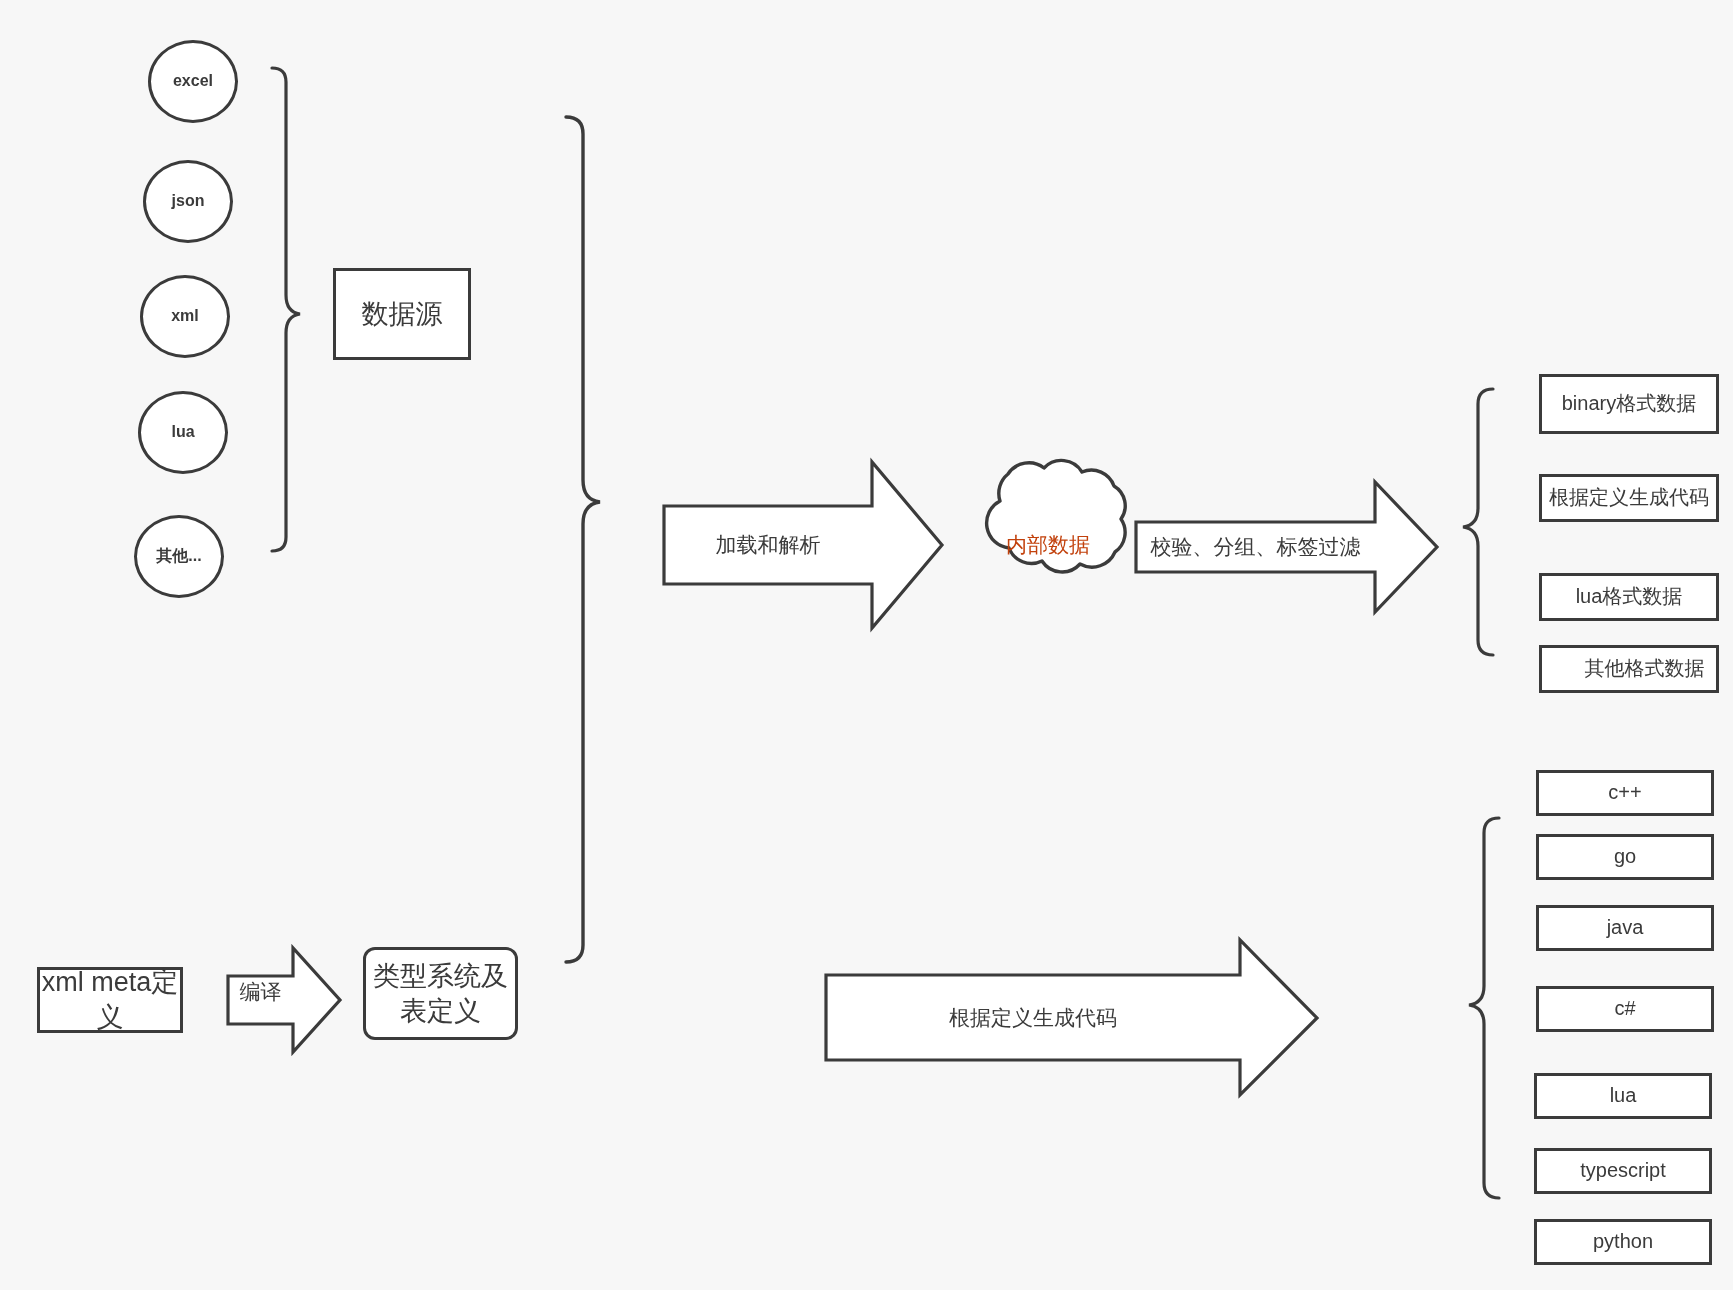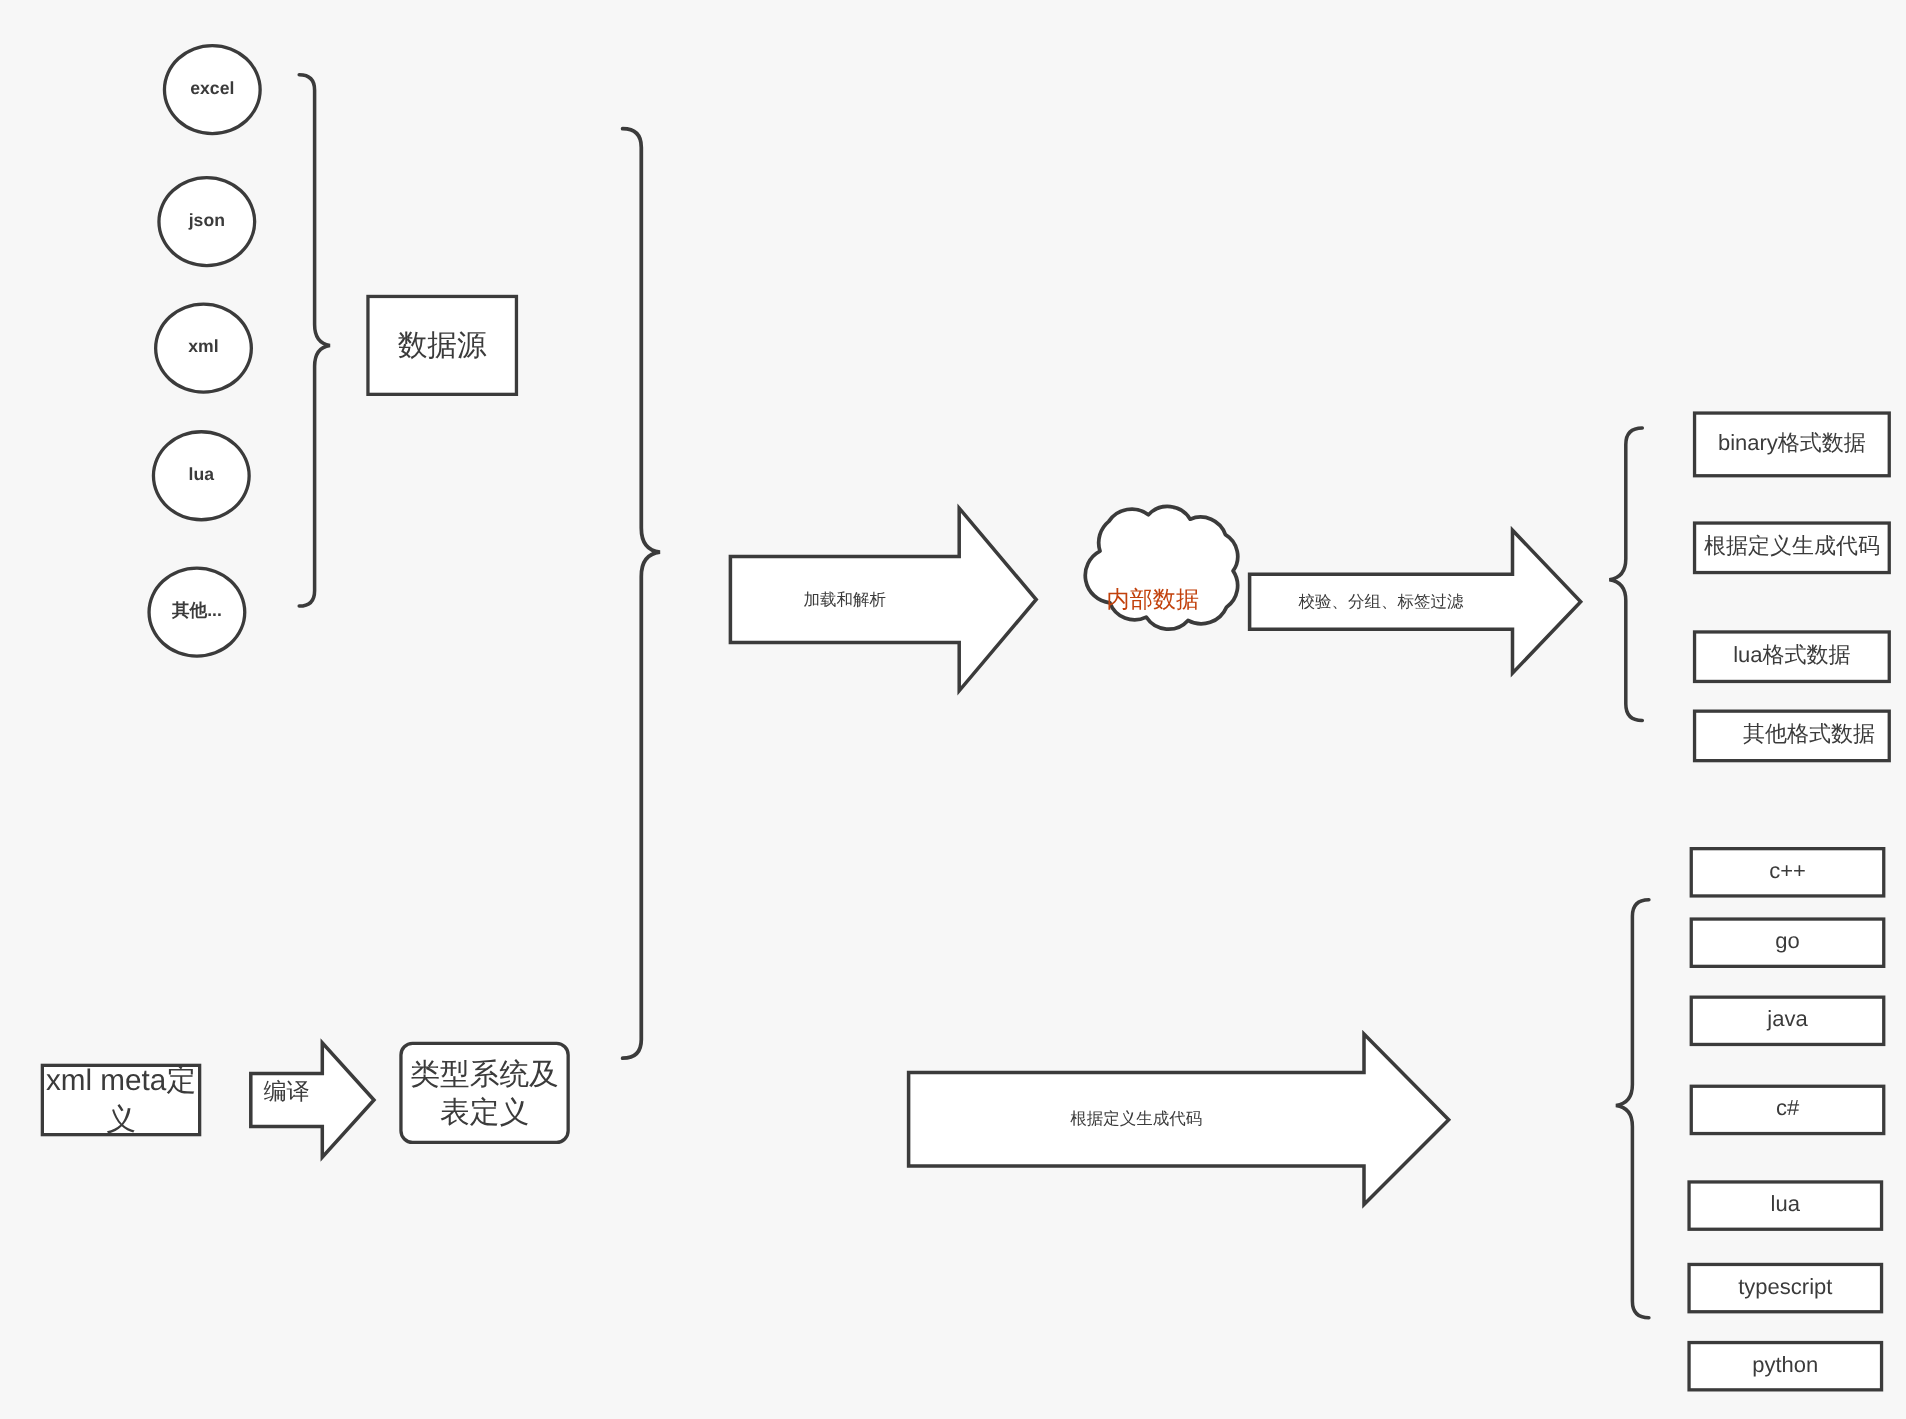--- a/index.html
+++ b/index.html
@@ -48,21 +48,21 @@
     font-size: 20px;
     border-width: 3px;
   }
   .arrow-label {
     position: absolute;
     display: flex;
     align-items: center;
     justify-content: center;
     text-align: center;
     color: #3b3b3b;
-    font-size: 15px;
+    font-size: 21px;
     pointer-events: none;
   }
   .cloud-label {
     position: absolute;
     display: flex;
     align-items: center;
     justify-content: center;
     color: #c2410c;
     font-size: 21px;
   }

